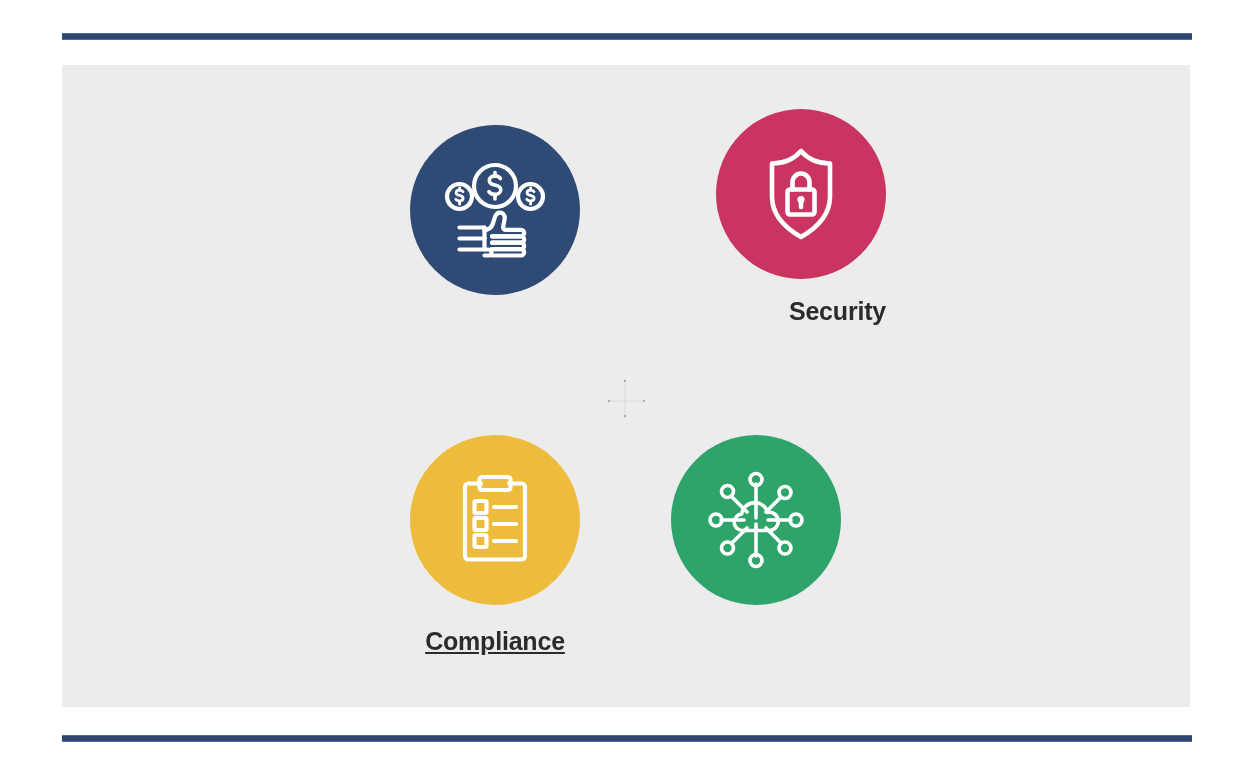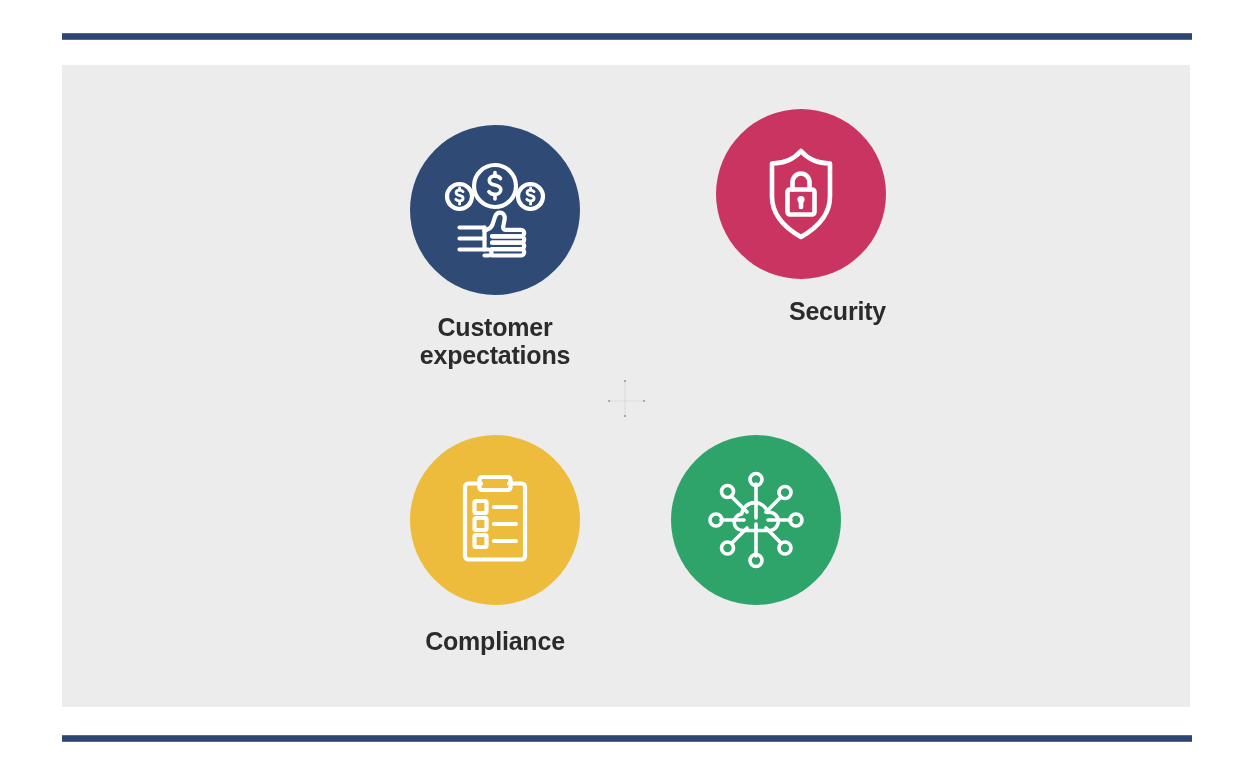--- a/index.html
+++ b/index.html
@@ -90,21 +90,21 @@
     margin-top: 18px;
     font-size: 25px;
     font-weight: bold;
     color: #2b2b2b;
     line-height: 1.12;
     text-align: center;
     letter-spacing: -0.2px;
     white-space: pre-line;
   }
   .cell-bl .cell-label,
-  .cell-br .cell-label { margin-top: 22px; }
+  .cell-br .cell-label { margin-top: 22px; text-decoration: underline; }
 </style>
 </head>
 <body>
 
 <div class="rule rule-top"></div>
 
 <div class="panel"></div>
 
 <div class="axis-v">
   <svg class="axis-svg" width="2" height="487" viewBox="-12 0 26 487" xmlns="http://www.w3.org/2000/svg">
@@ -150,22 +150,20 @@
         <path d="M44.5 72.5h-25"></path>
         <path d="M44.5 94.5h-25"></path>
         <path d="M44.5 83.5h-25" stroke-width="4.2"></path>
         <path d="M52 100.5h29c1.8 0 3.2-1.4 3.2-3.2 0-1.8-1.4-3.2-3.2-3.2h-29"></path>
         <path d="M52 94.1h29c1.8 0 3.2-1.4 3.2-3.2 0-1.8-1.4-3.2-3.2-3.2h-29"></path>
         <path d="M52 87.7h29c1.8 0 3.2-1.4 3.2-3.2 0-1.8-1.4-3.2-3.2-3.2h-29"></path>
         <path d="M52 81.3h29c1.8 0 3.2-1.4 3.2-3.2 0-1.8-1.4-3.2-3.2-3.2H66c-2 0-3.2-1.3-2.8-3.2l1.4-7.3c0.7-3.6-1.3-6.8-4.6-6.8-2.6 0-4.2 1.7-5 4.2l-2.3 7.2c-0.8 2.4-2.3 4.1-4.6 5.2l-3.6 1.7"></path>
       </g>
     </svg>
   </div>
-  <div class="cell-label">Customer
-expectations</div>
 </div>
 
 <div class="cell cell-tr">
   <div class="disc disc-crimson">
     <svg width="100" height="100" viewBox="0 0 100 100" xmlns="http://www.w3.org/2000/svg">
       <g fill="none" stroke="#ffffff" stroke-width="4.6" stroke-linecap="round" stroke-linejoin="round">
         <path d="M50 7c-7 8-17.5 12.5-29 12.5v33c0 17 11.5 30.5 29 40.5 17.5-10 29-23.5 29-40.5v-33C67.5 19.5 57 15 50 7z"></path>
         <rect x="36.5" y="45.5" width="27" height="25" rx="2.5"></rect>
         <path d="M41.5 45.5v-7.3C41.5 33.4 45.3 29.5 50 29.5s8.5 3.9 8.5 8.7v7.3"></path>
         <circle cx="50" cy="55.5" r="3.6" fill="#ffffff" stroke="none"></circle>

